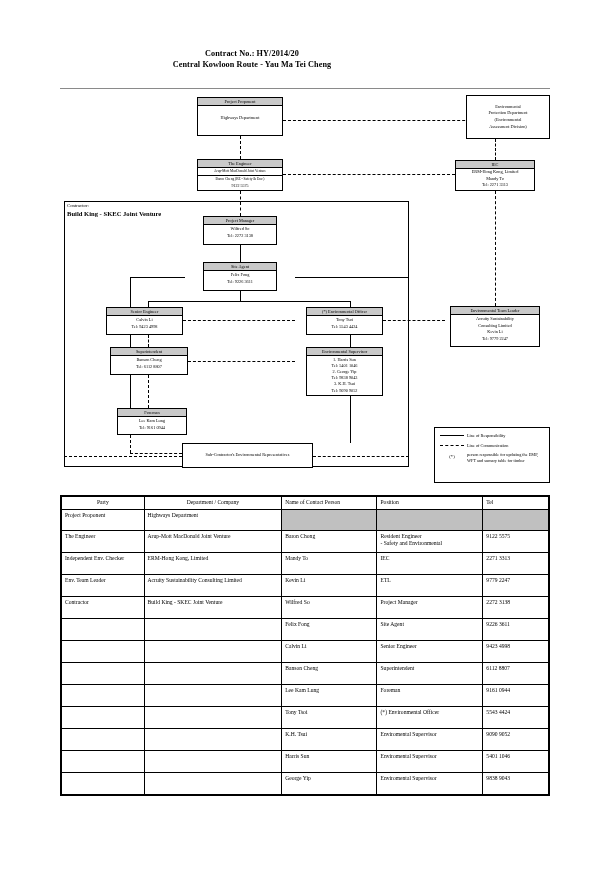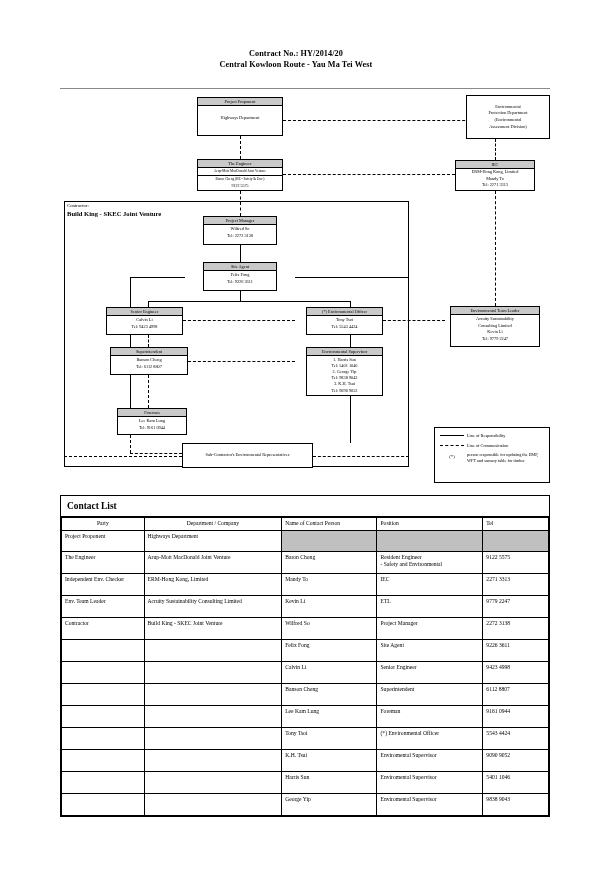--- a/index.html
+++ b/index.html
@@ -17,21 +17,20 @@
 
   
   .doc-header {
     position: absolute;
     left: 0; top: 48px; width: 504px;
     text-align: center;
     font-weight: bold;
     font-size: 8.2px;
     line-height: 11.4px;
     letter-spacing: 0.1px;
-    margin-left: 44px;
   }
   .hdr-rule {
     position: absolute;
     left: 60px; top: 88px; width: 490px;
     border-top: 1px solid #8a8a8a;
   }
 
   
   .chart {
     position: absolute;
@@ -164,21 +163,21 @@
   .c2 { width: 130px; }
   .c3 { width: 90px; }
   .c4 { width: 100px; }
   .c5 { width: 62px; }
 </style>
 </head>
 <body>
 
 <div class="doc-header">
   <div>Contract No.: HY/2014/20</div>
-  <div>Central Kowloon Route - Yau Ma Tei West</div>
+  <div>Central Kowloon Route - Yau Ma Tei Cheng</div>
 </div>
 <div class="hdr-rule"></div>
 
 <div class="chart">
 
   <div class="contractor-frame" style="left:64px; top:201px; width:345px; height:266px;"></div>
   <div class="contractor-label" style="left:67px; top:202px;">
     <div class="l1">Contractor:</div>
     <div class="l2">Build King - SKEC Joint Venture</div>
   </div>
@@ -353,21 +352,20 @@
     <div class="row">
       <div class="swatch">
         <span class="star">(*)</span>
       </div>
       <div class="txt" style="line-height:5.4px;">person responsible for updating the EMP, WFT and sumary table for timber</div>
     </div>
   </div>
 </div>
 
 <div class="contact-wrap">
-  <div class="contact-title">Contact List</div>
   <table class="contact">
     <thead>
       <tr>
         <th class="c1">Party</th>
         <th class="c2">Department / Company</th>
         <th class="c3 lt">Name of Contact Person</th>
         <th class="c4 lt">Position</th>
         <th class="c5 lt">Tel</th>
       </tr>
     </thead>

